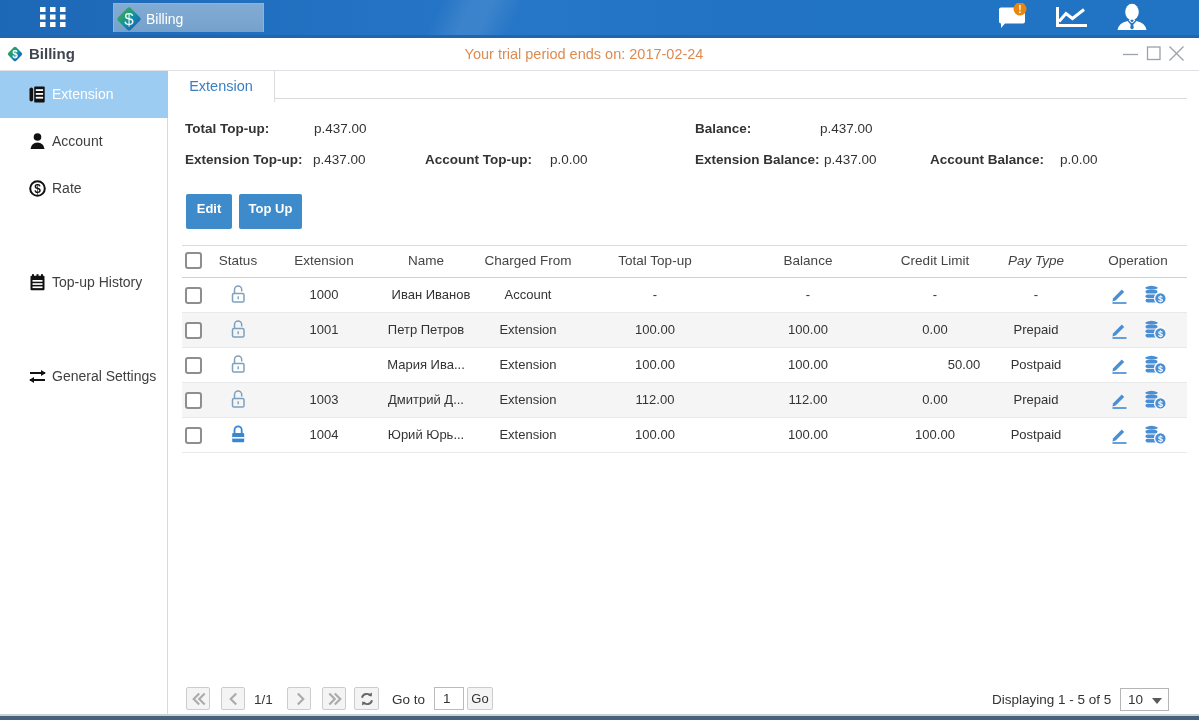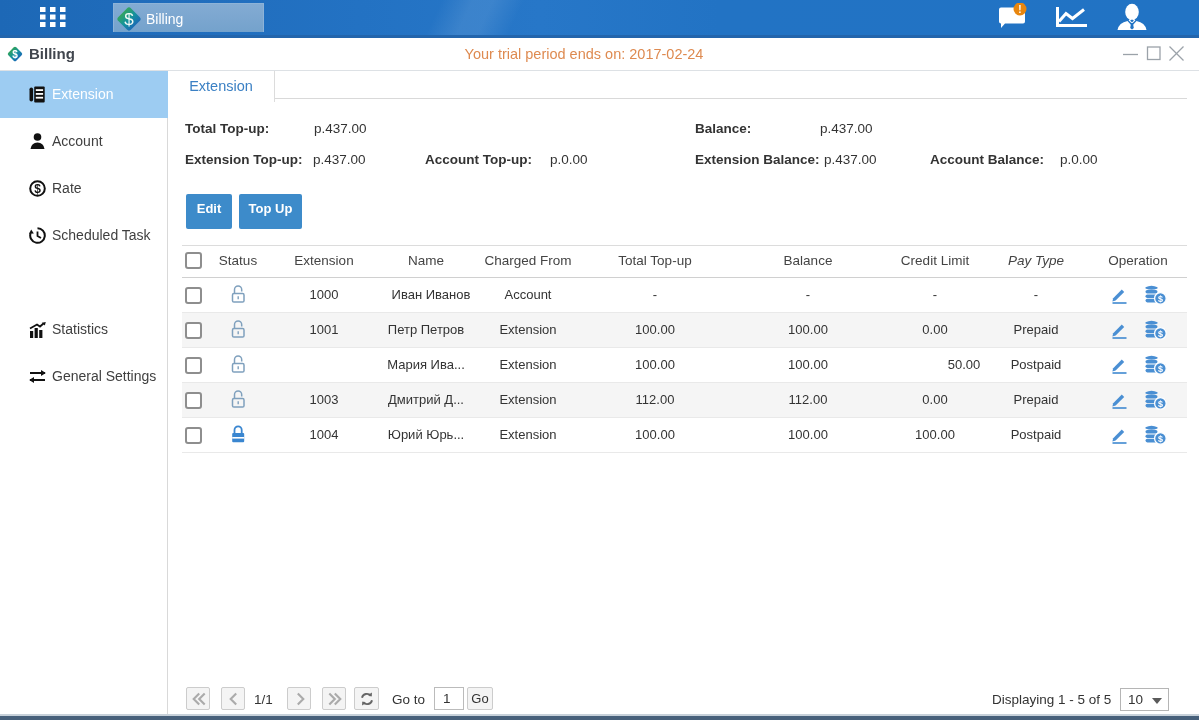--- a/index.html
+++ b/index.html
@@ -140,37 +140,31 @@
     </svg>
     <span class="mtxt">Account</span>
   </div>
   <div class="mitem" style="top:165px;">
     <svg class="micon" viewBox="0 0 17 17">
       <circle cx="8.5" cy="8.5" r="7.3" fill="none" stroke="#111" stroke-width="2"></circle>
       <text x="8.5" y="12.8" font-size="12" font-weight="bold" fill="#111" text-anchor="middle" font-family="Liberation Sans">$</text>
     </svg>
     <span class="mtxt">Rate</span>
   </div>
-  <div class="mitem" style="top:212px;">
+  <div class="mitem" style="top:259px;">
     <svg class="micon" viewBox="0 0 17 17">
-      <path d="M8.5 1.2 a7.3 7.3 0 1 1 -6.9 4.9" fill="none" stroke="#111" stroke-width="2"></path>
-      <path d="M0 6.8 L2.2 2.6 L4.8 6.4 Z" fill="#111"></path>
-      <path d="M8.5 4.5 V9 L12 11" fill="none" stroke="#111" stroke-width="1.8"></path>
-    </svg>
-    <span class="mtxt">Scheduled Task</span>
-  </div>
-  <div class="mitem" style="top:306px;">
-    <svg class="micon" viewBox="0 0 17 17">
-      <rect x="1" y="10" width="3.2" height="7" fill="#111"></rect>
-      <rect x="5.6" y="7" width="3.2" height="10" fill="#111"></rect>
-      <rect x="10.2" y="9" width="3.2" height="8" fill="#111"></rect>
-      <path d="M1 7.5 L8 3.5 L11 5.5 L14.5 2.5" fill="none" stroke="#111" stroke-width="1.8"></path>
-      <path d="M16.8 1 L12.8 1.8 L15.8 4.5 Z" fill="#111"></path>
-    </svg>
-    <span class="mtxt">Statistics</span>
+      <rect x="1.5" y="1.8" width="14" height="14.5" rx="1" fill="#111"></rect>
+      <rect x="3" y="0.2" width="2" height="3.4" fill="#111"></rect>
+        <rect x="7.5" y="0.2" width="2" height="3.4" fill="#111"></rect>
+        <rect x="12" y="0.2" width="2" height="3.4" fill="#111"></rect>
+      <rect x="3.5" y="6" width="10" height="1.7" fill="#fff"></rect>
+      <rect x="3.5" y="9.2" width="10" height="1.7" fill="#fff"></rect>
+      <rect x="3.5" y="12.4" width="10" height="1.7" fill="#fff"></rect>
+    </svg>
+    <span class="mtxt">Top-up History</span>
   </div>
   <div class="mitem" style="top:353px;">
     <svg class="micon" viewBox="0 0 17 17">
       <line x1="1" y1="5" x2="16" y2="5" stroke="#111" stroke-width="2"></line>
       <path d="M12 2 L16.8 5 L12 8 Z" fill="#111"></path>
       <line x1="1" y1="12" x2="16" y2="12" stroke="#111" stroke-width="2"></line>
       <path d="M5 9 L0.2 12 L5 15 Z" fill="#111"></path>
     </svg>
     <span class="mtxt">General Settings</span>
   </div>

